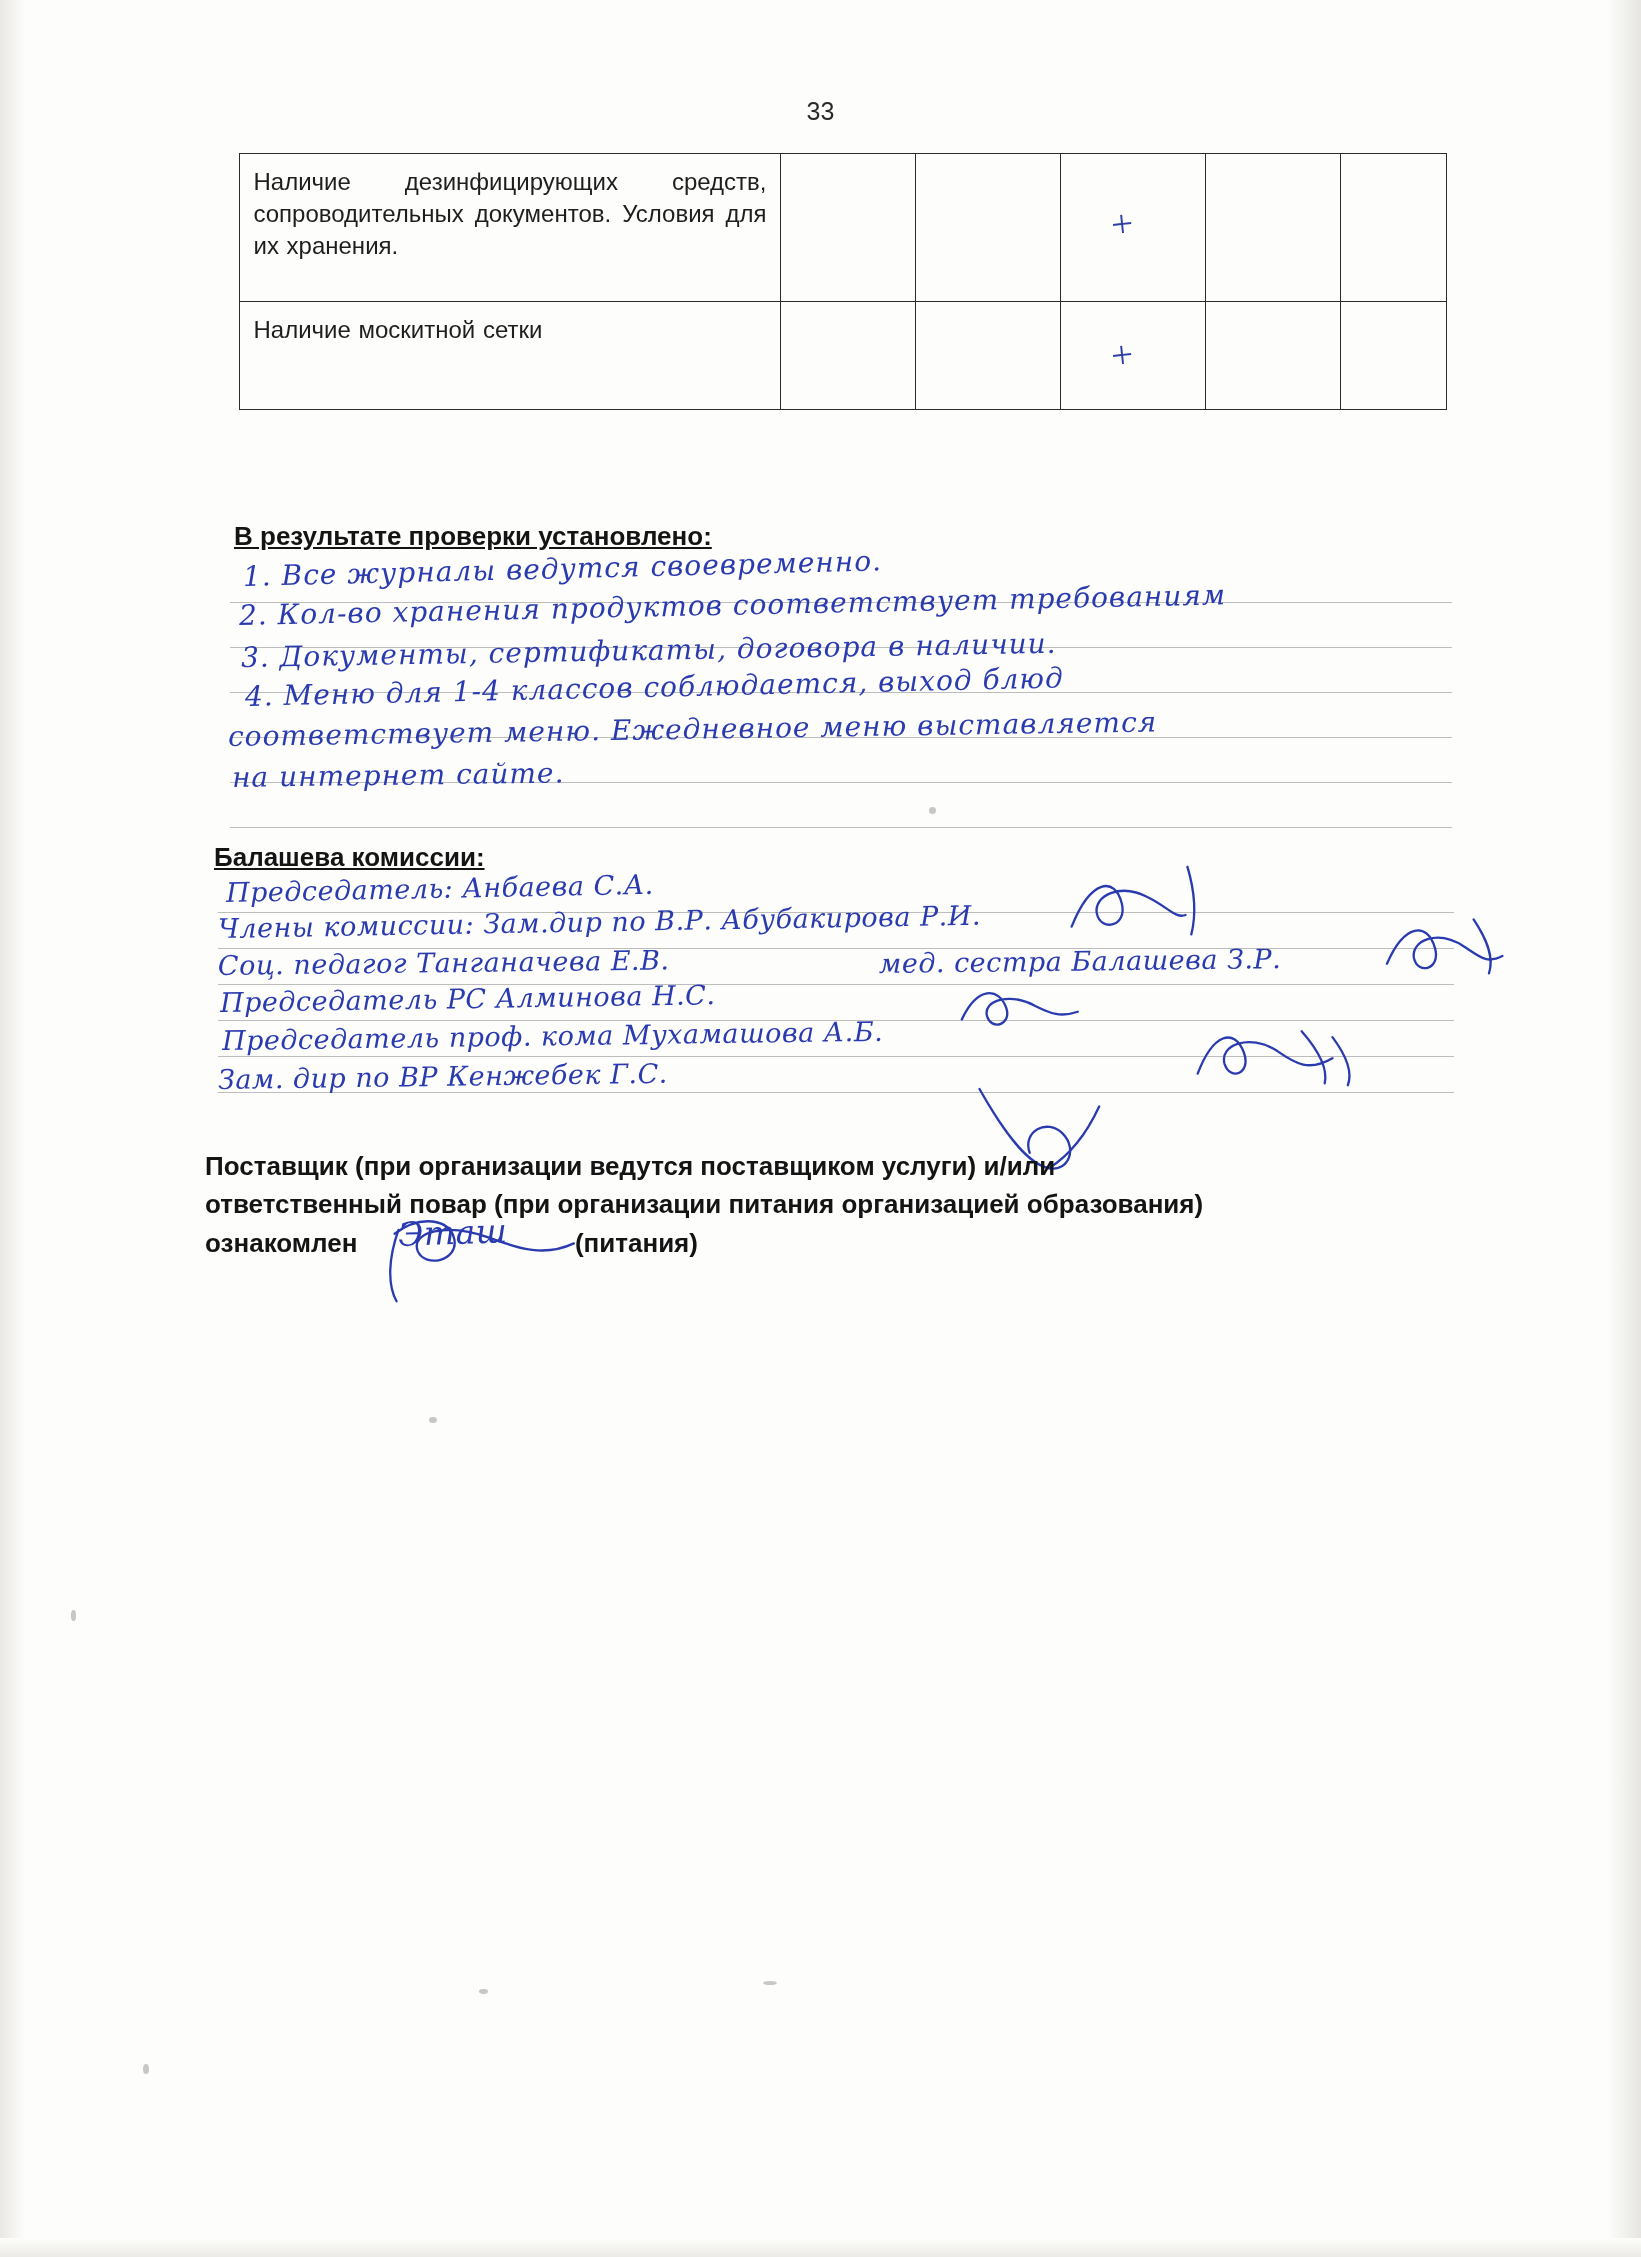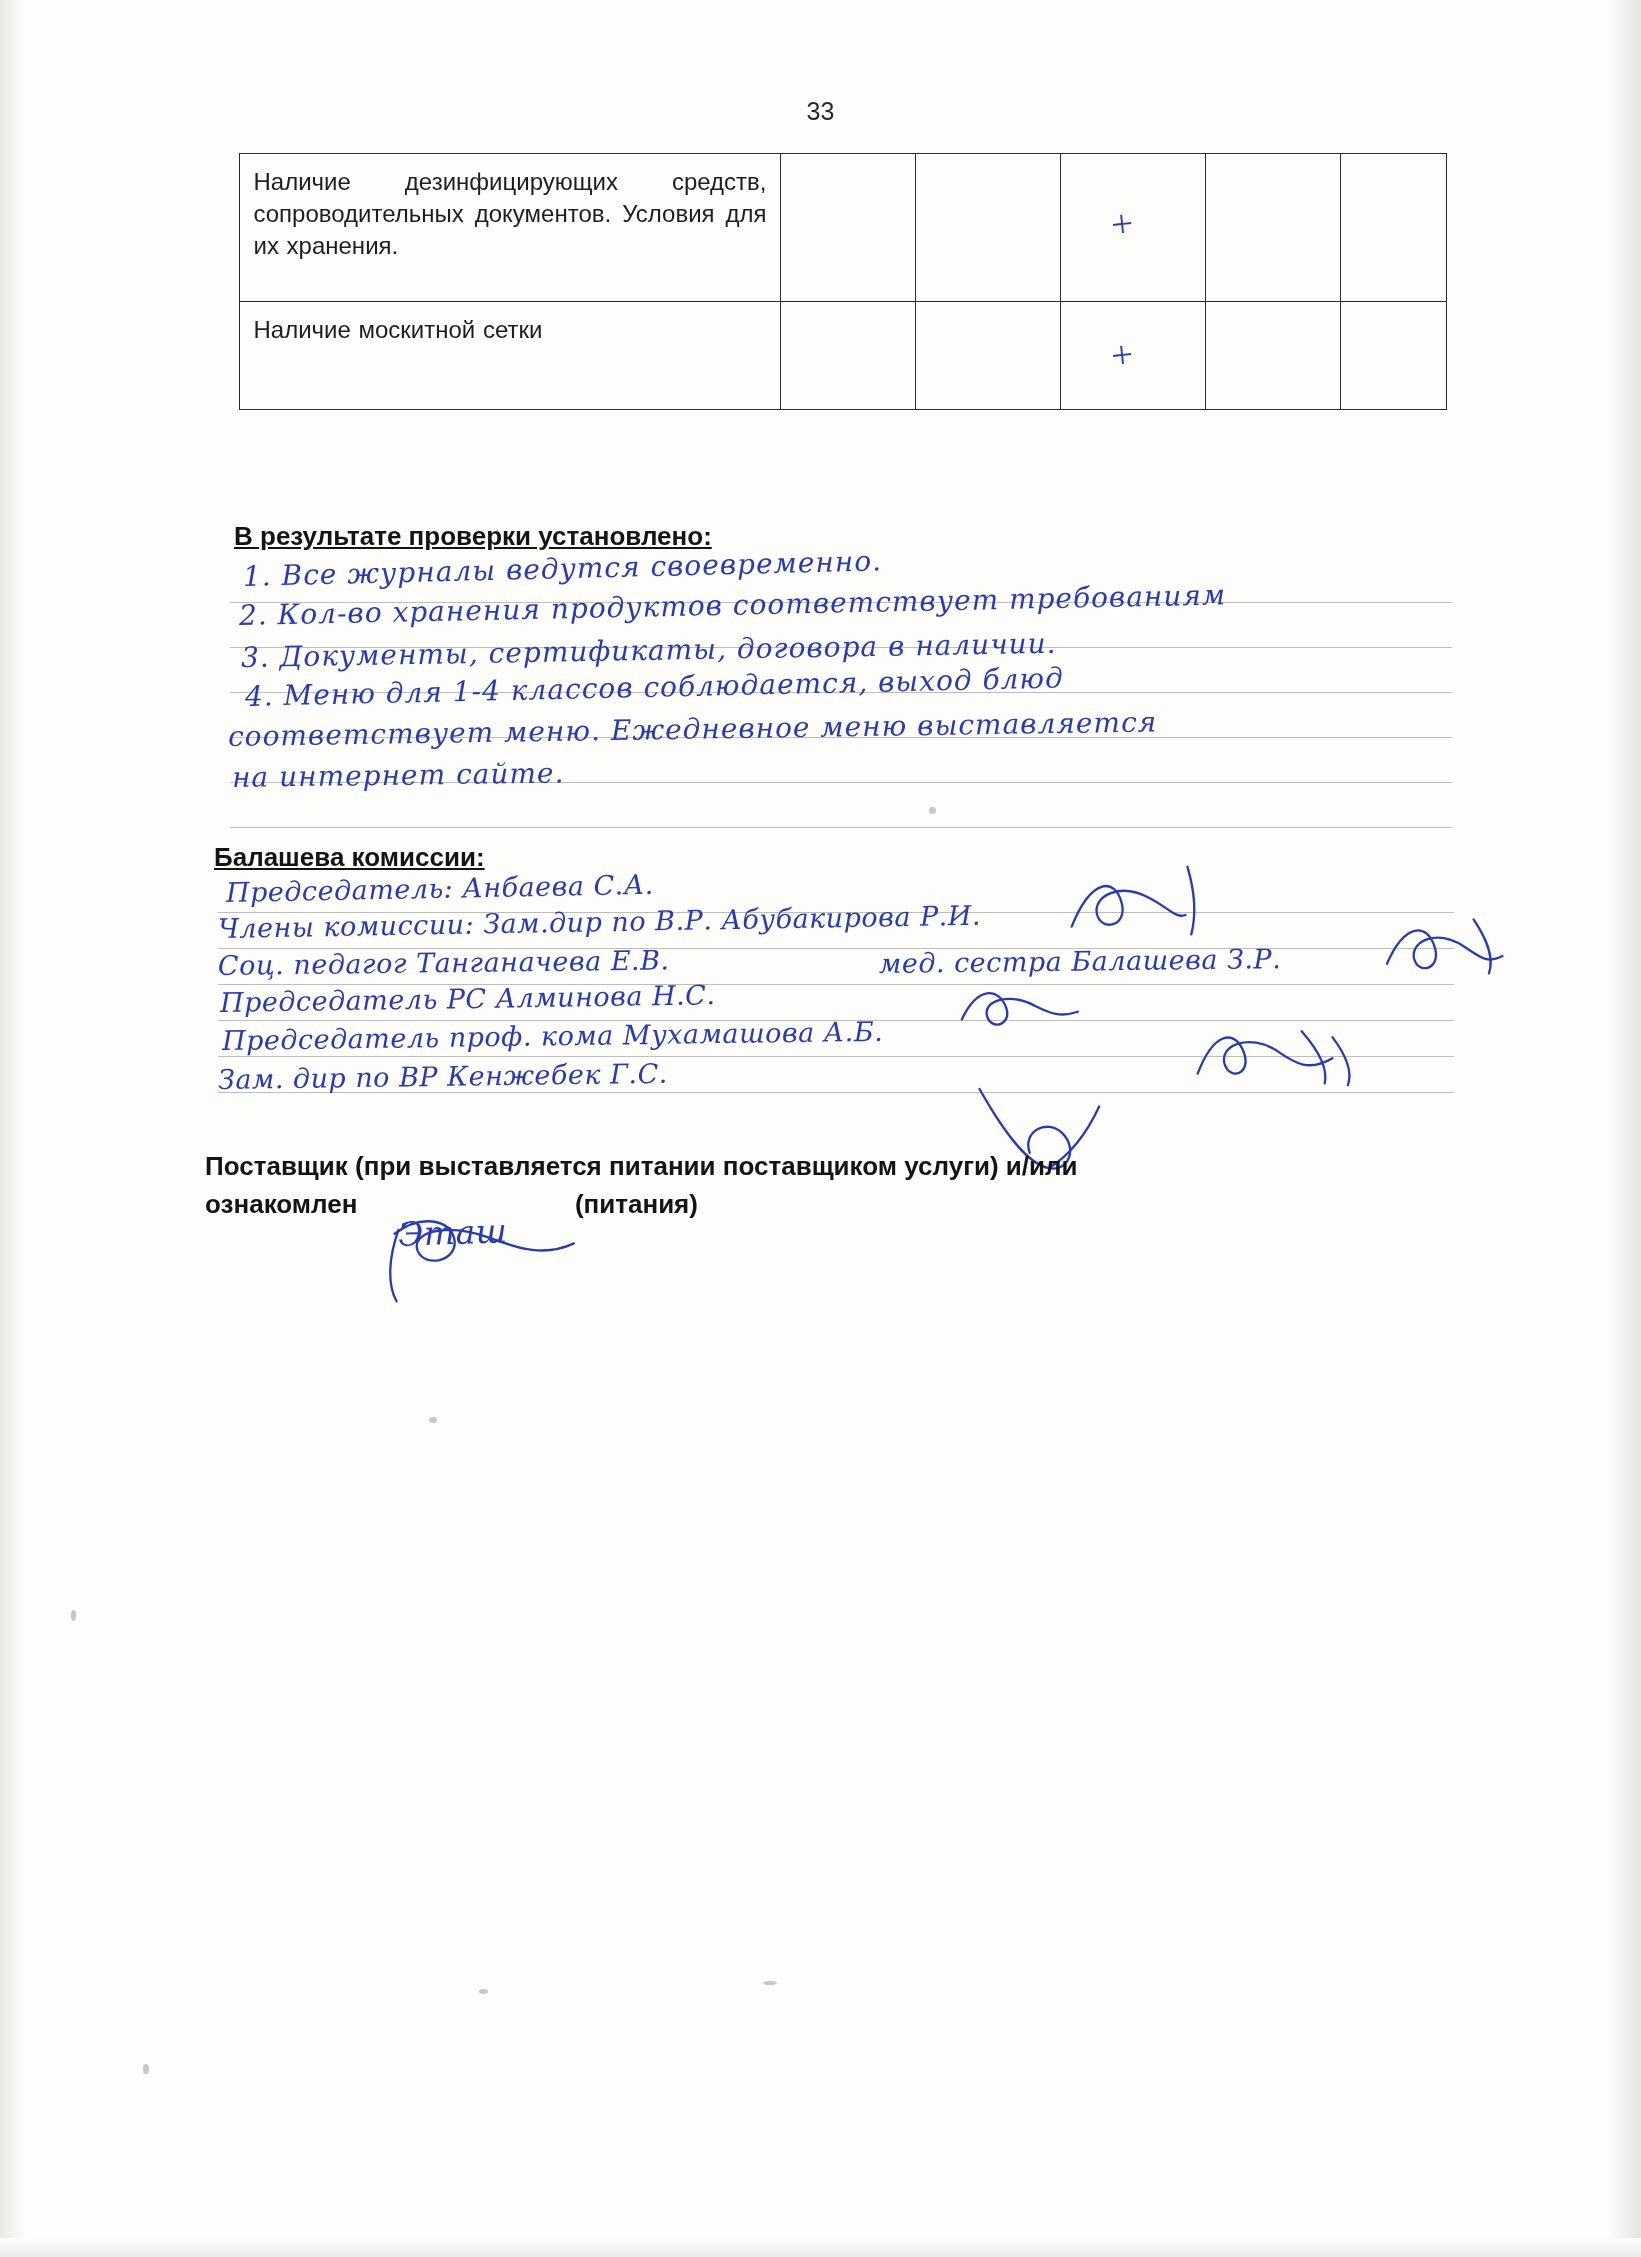--- a/index.html
+++ b/index.html
@@ -258,21 +258,22 @@
   <path d="M10 62 C 26 20, 48 14, 58 40 C 66 62, 44 70, 38 52 C 32 32, 64 20, 92 38 C 112 52, 126 60, 150 46"></path>
   <path d="M118 18 C 132 34, 146 54, 142 72"></path>
   <path d="M150 24 C 162 40, 172 58, 166 74"></path>
 </svg>
 <svg class="ink" style="left:966px; top:1060px; width:193px; height:116px;" viewBox="0 0 200 120">
   <path d="M14 30 C 40 76, 64 108, 86 112 C 106 116, 116 92, 100 76 C 84 60, 58 74, 66 96"></path>
   <path d="M86 112 C 108 98, 126 74, 138 48"></path>
 </svg>
 
 <div class="supplier-par">
-  <span class="ln1">Поставщик (при выставляется питании поставщиком услуги) и/или</span>
+  <span class="ln1">Поставщик (при организации ведутся поставщиком услуги) и/или</span>
+  <span class="ln2">ответственный повар (при организации питания организацией образования)</span>
   <span class="ln3">
     <span>ознакомлен</span>
     <span style="display:inline-block; width:203px;"></span>
     <span>(питания)</span>
   </span>
 </div>
 
 <div class="hand hand-sign" style="left:398px; top:1215px; font-size:33px; transform:rotate(-2deg);">Эташ</div>
 <svg class="ink" style="left:375px; top:1201px; width:232px; height:106px;" viewBox="0 0 240 110">
   <path d="M20 34 C 46 14, 78 18, 82 40 C 86 62, 52 70, 44 52 C 36 32, 74 22, 118 38 C 150 50, 176 58, 206 44"></path>

